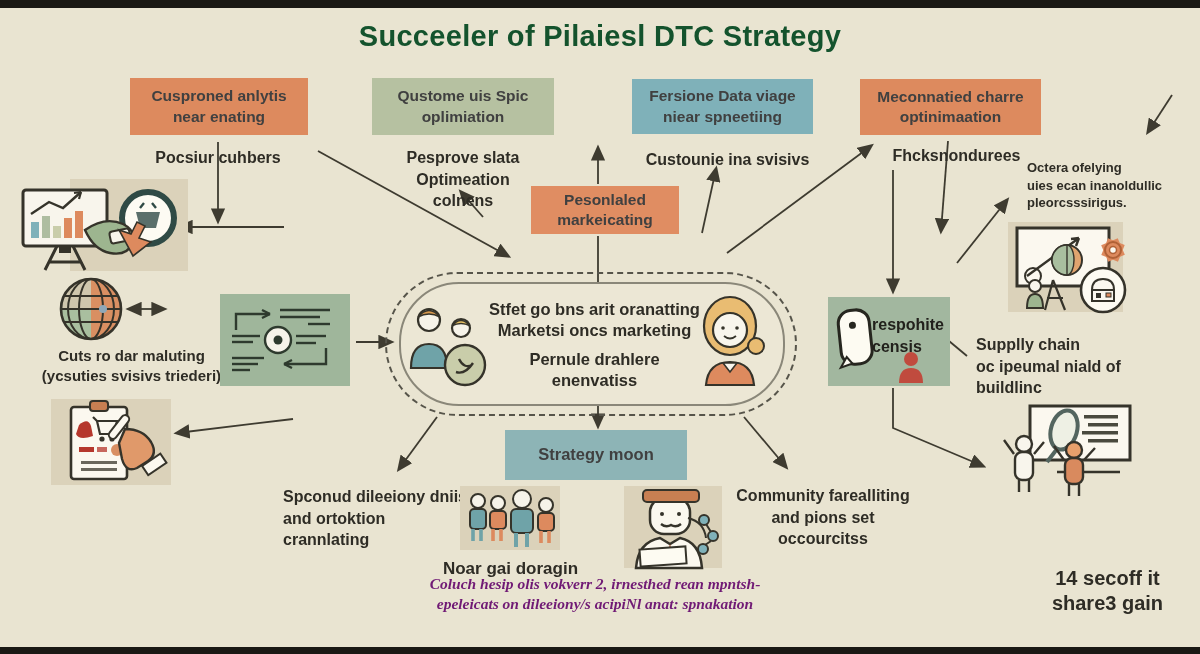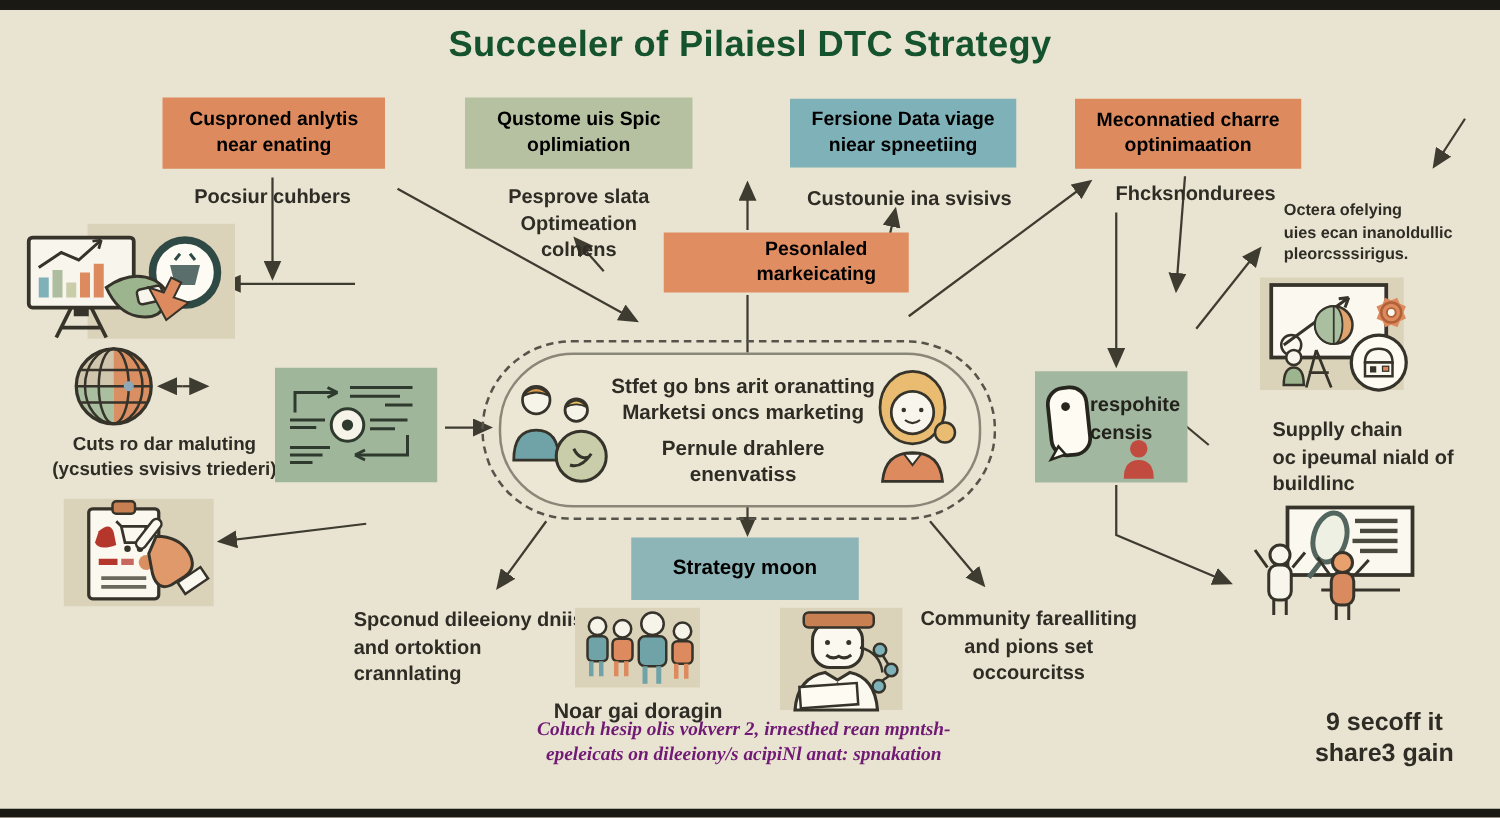--- a/index.html
+++ b/index.html
@@ -3,21 +3,21 @@
 <meta charset="utf-8">
 <style>
   html,body{margin:0;padding:0;background:#6e6b60;}
   .canvas{position:relative;width:1200px;height:654px;background:#e9e4d1;
           font-family:"Liberation Sans",sans-serif;overflow:hidden;color:#2e2c25;}
   .abs{position:absolute;}
   .bar{left:0;width:1200px;background:#1a1914;}
   .title{left:0;top:20px;width:1200px;text-align:center;font-size:29px;font-weight:bold;
          color:#14532d;letter-spacing:.3px;}
   .topbox{display:flex;align-items:center;justify-content:center;text-align:center;
-          font-weight:bold;font-size:15.5px;line-height:1.3;color:#000000;white-space:pre-line;}
+          font-weight:bold;font-size:15.5px;line-height:1.3;color:#404040;white-space:pre-line;}
   .lbl{font-weight:bold;color:#2e2c25;white-space:pre-line;line-height:1.35;}
   .ctr{text-align:center;}
   .arrows{left:0;top:0;pointer-events:none;}
   .oval-dashed{left:385px;top:272px;width:408px;height:140px;border:2px dashed #56544a;border-radius:72px;}
   .oval-solid{left:399px;top:282px;width:382px;height:120px;border:2.5px solid #8a8779;
               border-radius:60px;background:#ece7d5;}
   .footnote{font-family:"Liberation Serif",serif;font-style:italic;font-weight:bold;
             color:#701a75;white-space:pre-line;line-height:1.3;}
 </style>
 </head>
@@ -74,34 +74,34 @@
   <div class="abs lbl ctr" style="left:388px;top:147px;width:150px;font-size:16px;">Pesprove slata
 Optimeation
 colnens</div>
   <div class="abs lbl ctr" style="left:635px;top:149px;width:185px;font-size:16px;">Custounie ina svisivs</div>
   <div class="abs lbl ctr" style="left:874px;top:145px;width:165px;font-size:16px;">Fhcksnondurees</div>
   <div class="abs lbl" style="left:1027px;top:159px;width:165px;font-size:13px;">Octera ofelying
 uies ecan inanoldullic
 pleorcsssirigus.</div>
   <div class="abs lbl ctr" style="left:2px;top:346px;width:185px;font-size:15px;margin-left:37px;">Cuts ro dar maluting
 (ycsuties svisivs triederi)</div>
-  <div class="abs lbl" style="left:976px;top:334px;width:175px;font-size:16px;margin-left:42px;">Supplly chain
+  <div class="abs lbl" style="left:976px;top:334px;width:175px;font-size:16px;">Supplly chain
 oc ipeumal niald of
 buildlinc</div>
   <div class="abs lbl" style="left:283px;top:486px;width:190px;font-size:16px;">Spconud dileeiony dniis
 and ortoktion crannlating</div>
   <div class="abs lbl ctr" style="left:423px;top:546px;width:175px;font-size:17px;margin-top:12px;">Noar gai doragin</div>
   <div class="abs lbl ctr" style="left:728px;top:485px;width:190px;font-size:16px;">Community farealliting
 and pions set occourcitss</div>
   <div class="abs footnote ctr" style="left:360px;top:574px;width:470px;font-size:15.5px;">Coluch hesip olis vokverr 2, irnesthed rean mpntsh-
 epeleicats on dileeiony/s acipiNl anat: spnakation</div>
-  <div class="abs lbl ctr" style="left:1035px;top:566px;width:145px;font-size:20px;line-height:1.25;">9 secoff it
+  <div class="abs lbl ctr" style="left:1035px;top:566px;width:145px;font-size:20px;line-height:1.25;">14 secoff it
 share3 gain</div>
 
-  <div class="abs topbox" style="left:531px;top:186px;width:148px;height:48px;background:#e08d62;padding-left:48px;">Pesonlaled
+  <div class="abs topbox" style="left:531px;top:186px;width:148px;height:48px;background:#e08d62;">Pesonlaled
 markeicating</div>
 
   <div class="abs oval-dashed"></div>
   <div class="abs oval-solid"></div>
   <div class="abs lbl ctr" style="left:462px;top:299px;width:265px;font-size:16.5px;line-height:1.3;">Stfet go bns arit oranatting
 Marketsi oncs marketing</div>
   <div class="abs lbl ctr" style="left:462px;top:349px;width:265px;font-size:16.5px;line-height:1.3;">Pernule drahlere
 enenvatiss</div>
 
   <svg class="abs" style="left:403px;top:296px;" width="90" height="88">

